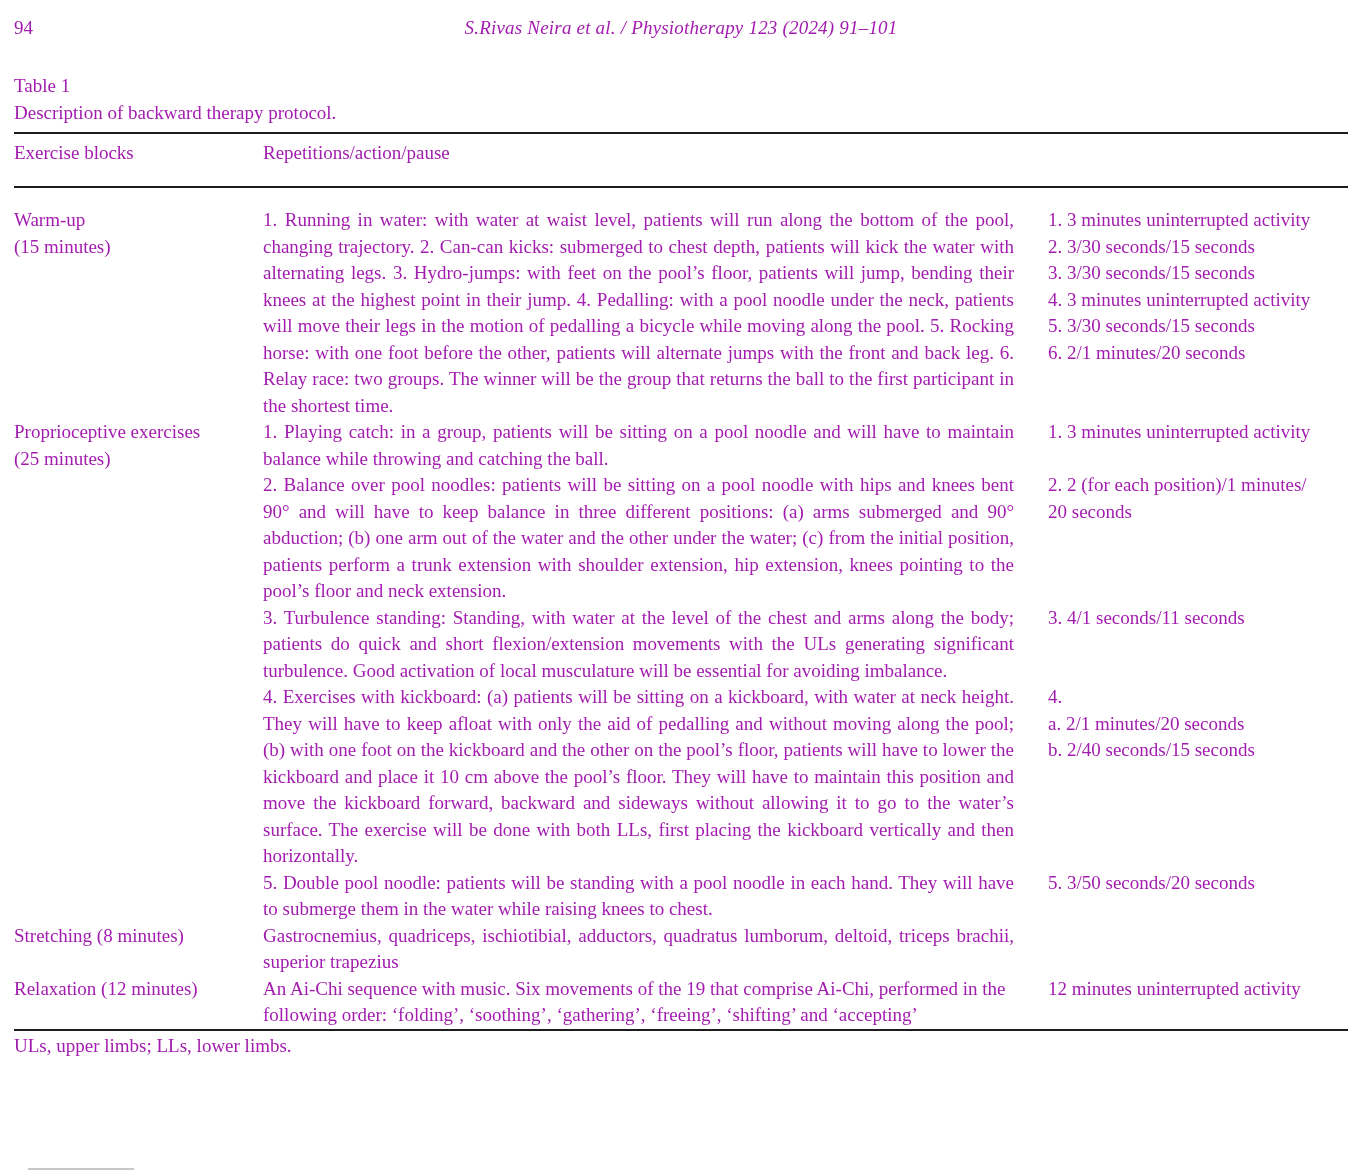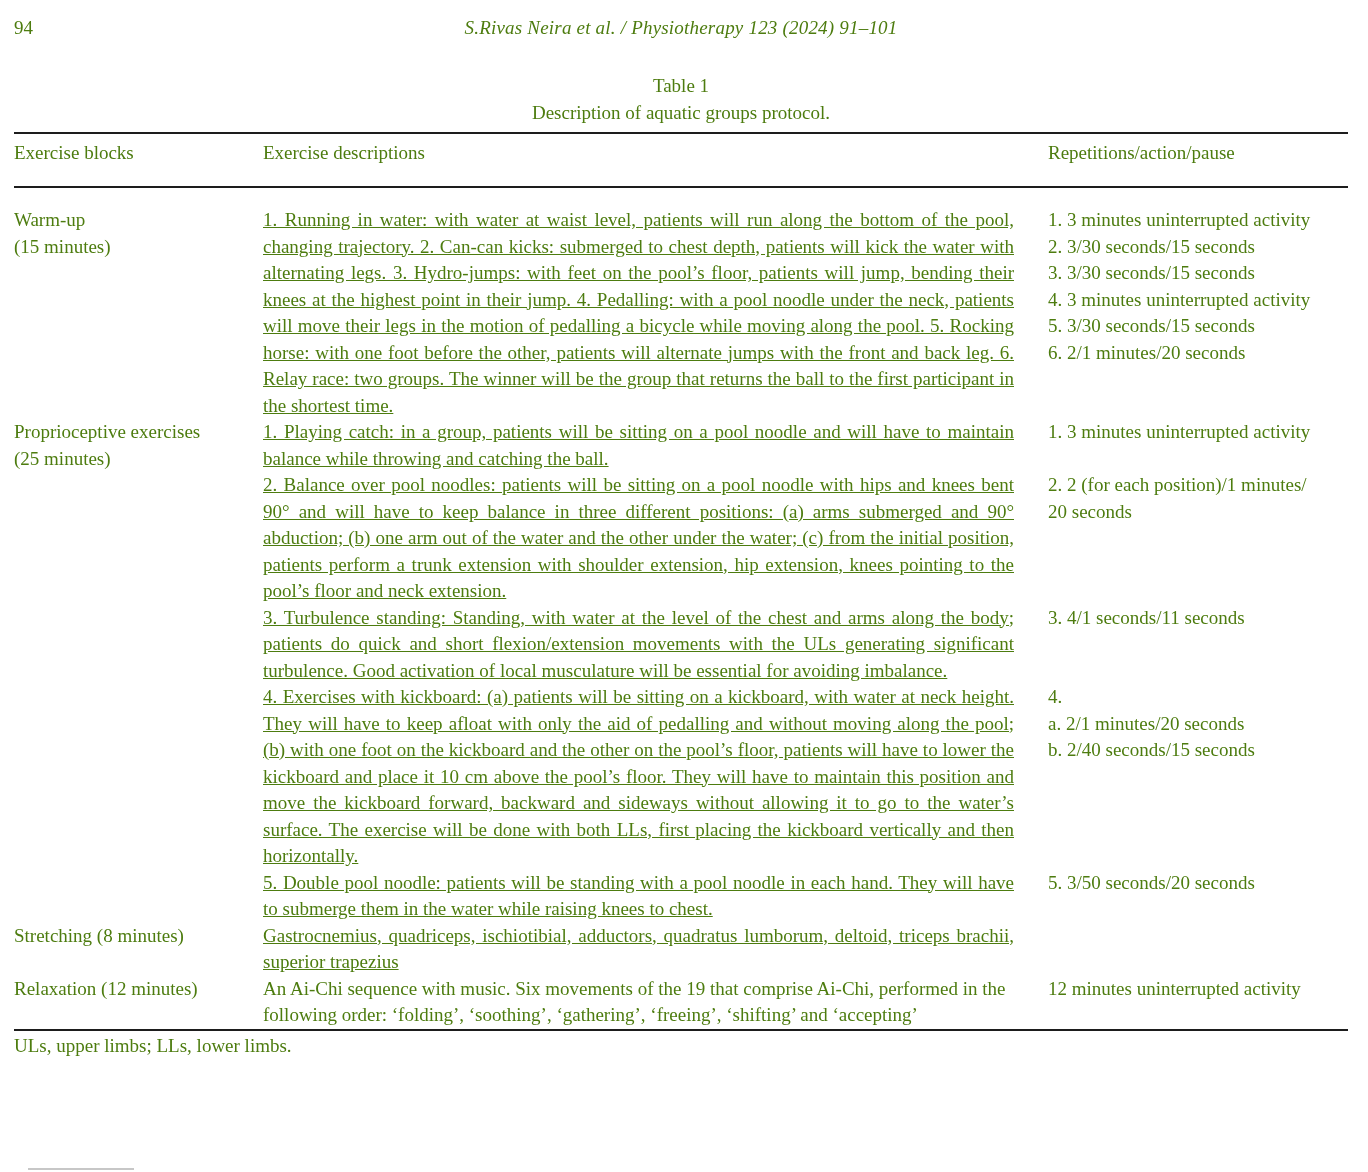--- a/index.html
+++ b/index.html
@@ -2,65 +2,64 @@
 <html><head>
 <meta charset="utf-8">
 <style>
   html,body{margin:0;padding:0;background:#ffffff;}
   .sheet{
     position:relative;
     width:1368px;height:1172px;
     box-sizing:border-box;
     padding:14px 20px 0 14px;
     background:#ffffff;
-    color:#4d7c0f;
+    color:#a21caf;
     font-family:"Liberation Serif","DejaVu Serif",serif;
     font-size:19px;
     overflow:hidden;
   }
   .pagehead{position:relative;height:28px;line-height:27px;}
   .pagenum{position:absolute;left:0;top:0;}
   .runhead{text-align:center;font-style:italic;letter-spacing:.2px;}
-  .tablecap{margin-top:30px;line-height:27px;text-align:center;}
+  .tablecap{margin-top:30px;line-height:27px;}
   .rule{border:0;border-top:2px solid #1d1d1d;height:0;margin:0;}
   .rule.cap{margin-top:6px;}
   .thead{
     display:grid;grid-template-columns:249px 785px 300px;
     padding:5px 0 20px 0;line-height:27px;
   }
   .tbody{padding-top:19px;line-height:26.5px;}
   .trow{display:grid;grid-template-columns:249px 1085px;}
   .subrow{display:grid;grid-template-columns:785px 300px;}
   .c1{white-space:pre-line;padding-right:12px;}
   .c2{padding-right:34px;}
-  .just{text-align:justify;text-decoration:underline;}
+  .just{text-align:justify;}
   .c3{white-space:pre-line;}
   .footnote{padding-top:1px;line-height:27px;}
   .artifact{position:absolute;left:28px;bottom:2px;width:106px;height:2px;background:#8f8f8f;opacity:.5;}
 </style>
 </head>
 <body>
 
 <div class="sheet">
 
   <div class="pagehead">
     <span class="pagenum">94</span>
     <div class="runhead">S.Rivas Neira et al. / Physiotherapy 123 (2024) 91–101</div>
   </div>
 
   <div class="tablecap">
     <div>Table 1</div>
-    <div>Description of aquatic groups protocol.</div>
+    <div>Description of backward therapy protocol.</div>
   </div>
 
   <hr class="rule cap">
 
   <div class="thead">
     <div>Exercise blocks</div>
-    <div>Exercise descriptions</div>
     <div>Repetitions/action/pause</div>
   </div>
 
   <hr class="rule">
 
   <div class="tbody">
 
     <div class="trow">
       <div class="c1">Warm-up
 (15 minutes)</div>

